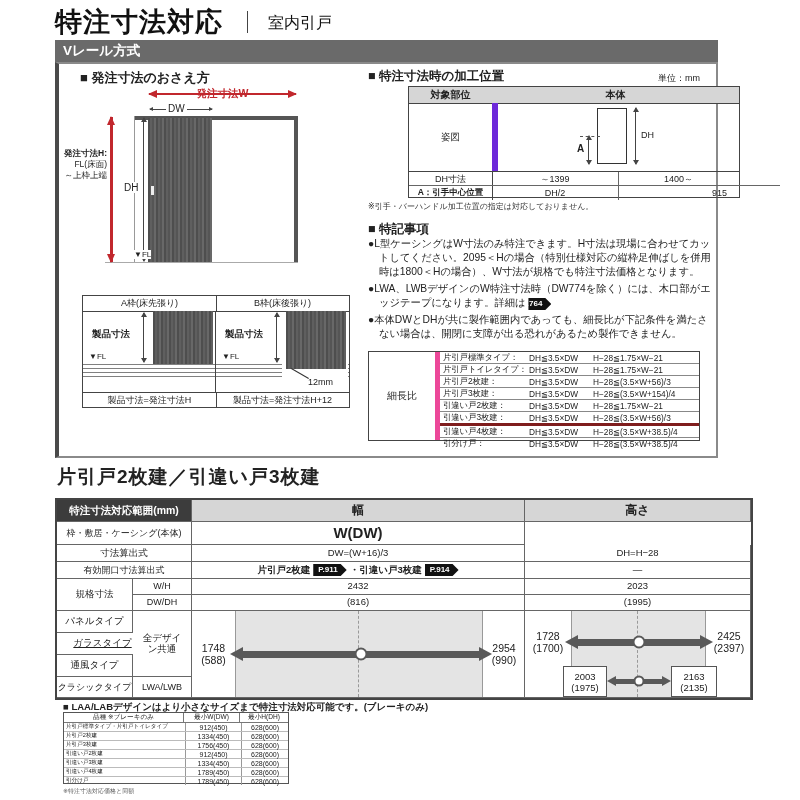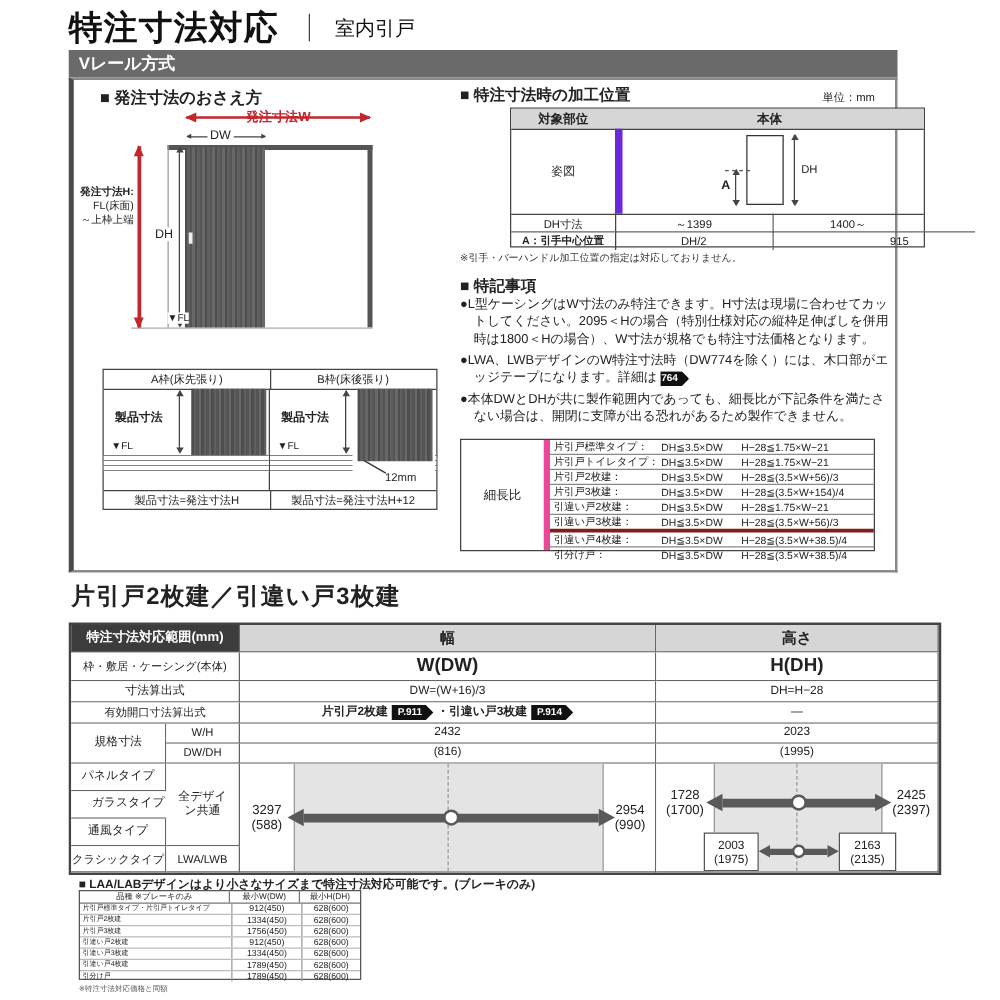--- a/index.html
+++ b/index.html
@@ -207,21 +207,20 @@
   <div class="abs b" style="left:57px;top:464px;font-size:19px;letter-spacing:1px;">片引戸2枚建／引違い戸3枚建</div>
 
   <div class="abs" style="left:55px;top:498px;width:698px;height:202px;border:2px solid #444;box-sizing:border-box;">
 
     <div class="cell dark b" style="left:0;top:0;width:135px;height:22px;font-size:10.5px;">特注寸法対応範囲(mm)</div>
     <div class="cell lt b" style="left:135px;top:0;width:333px;height:22px;font-size:12px;">幅</div>
     <div class="cell lt b" style="left:468px;top:0;width:226px;height:22px;font-size:12px;">高さ</div>
 
     <div class="cell" style="left:0;top:22px;width:135px;height:23px;font-size:9px;">枠・敷居・ケーシング(本体)</div>
     <div class="cell b" style="left:135px;top:22px;width:333px;height:23px;font-size:15px;">W(DW)</div>
-    <div class="cell b" style="left:468px;top:22px;width:226px;height:23px;font-size:15px;">H(DH)</div>
 
     <div class="cell" style="left:0;top:45px;width:135px;height:17px;font-size:9.5px;">寸法算出式</div>
     <div class="cell" style="left:135px;top:45px;width:333px;height:17px;font-size:9.5px;">DW=(W+16)/3</div>
     <div class="cell" style="left:468px;top:45px;width:226px;height:17px;font-size:9.5px;">DH=H−28</div>
 
     <div class="cell" style="left:0;top:62px;width:135px;height:17px;font-size:9px;">有効開口寸法算出式</div>
     <div class="cell" style="left:135px;top:62px;width:333px;height:17px;font-size:9.5px;gap:3px;">
       <span class="b">片引戸2枚建</span>
       <span class="badge">P.911</span>
       <span class="b">・引違い戸3枚建</span>
@@ -231,31 +230,31 @@
 
     <div class="cell" style="left:0;top:79px;width:76px;height:32px;font-size:9.5px;">規格寸法</div>
     <div class="cell" style="left:76px;top:79px;width:59px;height:16px;font-size:9px;">W/H</div>
     <div class="cell" style="left:135px;top:79px;width:333px;height:16px;font-size:9.5px;">2432</div>
     <div class="cell" style="left:468px;top:79px;width:226px;height:16px;font-size:9.5px;">2023</div>
     <div class="cell" style="left:76px;top:95px;width:59px;height:16px;font-size:9px;">DW/DH</div>
     <div class="cell" style="left:135px;top:95px;width:333px;height:16px;font-size:9.5px;">(816)</div>
     <div class="cell" style="left:468px;top:95px;width:226px;height:16px;font-size:9.5px;">(1995)</div>
 
     <div class="cell" style="left:0;top:111px;width:76px;height:22px;font-size:9.5px;">パネルタイプ</div>
-    <div class="cell" style="left:0;top:133px;width:92px;height:22px;font-size:9.5px;">ガラスタイプ</div>
+    <div class="cell" style="left:0;top:133px;width:92px;height:22px;font-size:9.5px;text-decoration:underline;">ガラスタイプ</div>
     <div class="cell" style="left:0;top:155px;width:76px;height:22px;font-size:9.5px;">通風タイプ</div>
     <div class="cell" style="left:0;top:177px;width:76px;height:21px;font-size:9px;">クラシックタイプ</div>
     <div class="cell" style="left:76px;top:111px;width:59px;height:66px;font-size:9.5px;padding:0 6px;">全デザイン共通</div>
     <div class="cell" style="left:76px;top:177px;width:59px;height:21px;font-size:9px;">LWA/LWB</div>
 
     <div class="cell" style="left:135px;top:111px;width:333px;height:87px;padding:0;display:block;">
       <div class="shade" style="left:43px;top:0;width:248px;height:86px;"></div>
       <div class="dashv" style="left:166px;top:0;height:86px;"></div>
       <div class="abs flx" style="left:0;top:0;width:43px;height:86px;flex-direction:column;font-size:10.5px;line-height:12px;">
-        <div>3297</div>
+        <div>1748</div>
           <div>(588)</div>
       </div>
       <div class="gar" style="left:38px;top:36px;width:262px;height:14px;">
         <div class="gtl"></div>
         <div class="gbar"></div>
         <div class="gtr"></div>
         <div class="gdot"></div>
       </div>
       <div class="abs flx" style="left:291px;top:0;width:42px;height:86px;flex-direction:column;font-size:10.5px;line-height:12px;">
         <div>2954</div>

